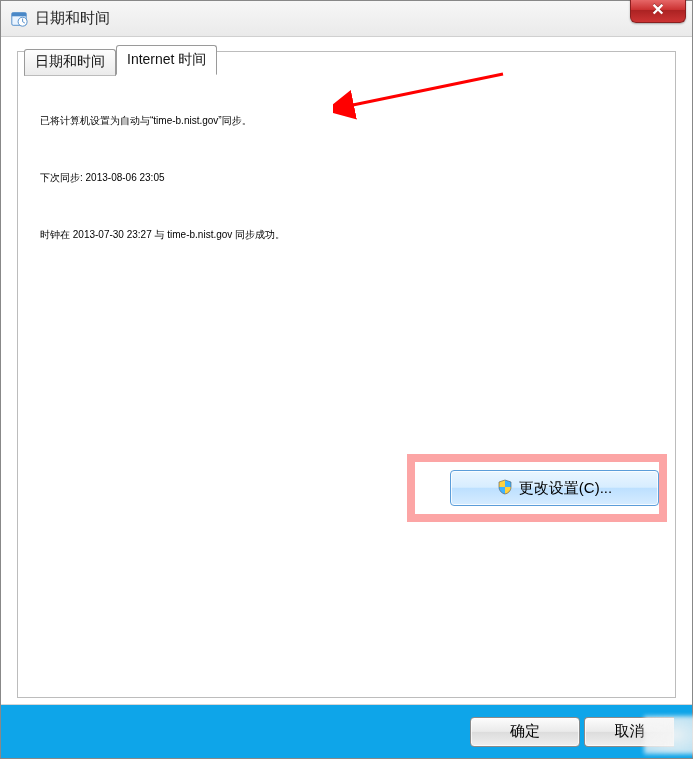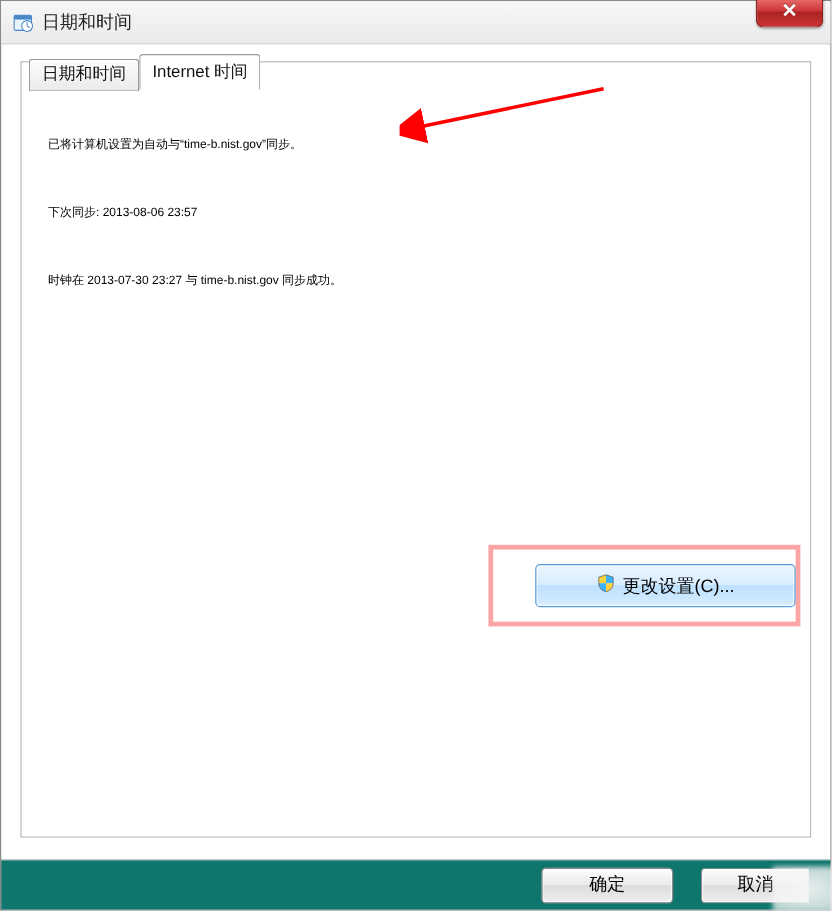--- a/index.html
+++ b/index.html
@@ -111,21 +111,21 @@
     .sync-status { margin-top: 14px; margin-bottom: 40px; }
     .next-sync { margin-top: 30px; margin-bottom: 40px; }
     .last-sync { margin-top: 22px; }
 
     .change-btn-highlight {
       position: absolute;
       right: 8px;
       top: 380px;
       width: 260px;
       height: 68px;
-      border: 4px solid #fca5a5;
+      border: 8px solid #fca5a5;
       display: flex;
       align-items: center;
       justify-content: center;
       padding-left: 35px;
     }
     .aero-btn {
       width: 232px;
       height: 36px;
       border: 1px solid #5b9dd9;
       border-radius: 4px;
@@ -148,28 +148,28 @@
       bottom: 18px;
       color: #0066cc;
       text-decoration: underline;
       font-size: 15px;
       cursor: pointer;
     }
 
     .footer {
       position: absolute;
       left: 0; right: 0; bottom: 0;
-      height: 42px;
-      background: #0f766e;
+      height: 54px;
+      background: #0ea5e9;
       border-top: 1px solid #d6d6d6;
       display: flex;
       justify-content: flex-end;
       align-items: center;
       padding-right: 18px;
-      gap: 23px;
+      gap: 4px;
     }
     .footer-btn {
       min-width: 110px;
       height: 30px;
       border: 1px solid #8a8a8a;
       border-radius: 4px;
       background: linear-gradient(to bottom, #fdfdfd 0%, #eaeaea 48%, #dcdcdc 50%, #efefef 100%);
       box-shadow: inset 0 0 0 1px rgba(255,255,255,.7);
       font-size: 15px;
       cursor: pointer;
@@ -224,21 +224,21 @@
 
     <div class="tabs-row">
       <div class="tab inactive">日期和时间</div>
       <div class="tab active">Internet 时间</div>
     </div>
 
     <div class="tab-panel">
 
       <div class="body-text sync-status">已将计算机设置为自动与“time-b.nist.gov”同步。</div>
 
-      <div class="body-text next-sync">下次同步: 2013-08-06 23:57</div>
+      <div class="body-text next-sync">下次同步: 2013-08-06 23:05</div>
 
       <div class="body-text last-sync">时钟在 2013-07-30 23:27 与 time-b.nist.gov 同步成功。</div>
 
       <div class="change-btn-highlight">
         <button class="aero-btn">
           <span>
             <svg class="shield-icon-svg" viewBox="0 0 16 16">
               <path d="M8 1 L14 3 V8 C14 12 11 14.5 8 15 C5 14.5 2 12 2 8 V3 Z" fill="none"></path>
               <path d="M8 1 L14 3 V8 L8 8 Z" fill="#3db2ff"></path>
               <path d="M8 1 L2 3 V8 L8 8 Z" fill="#ffd23f"></path>

